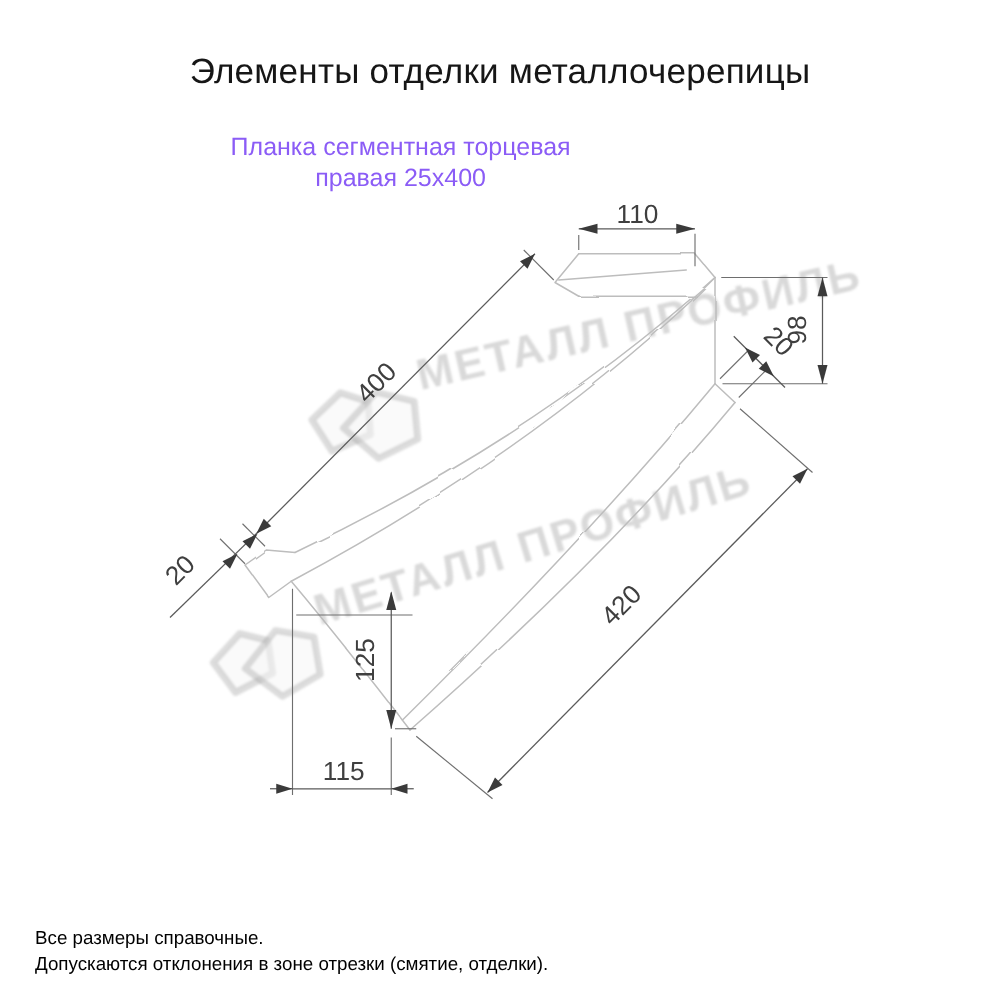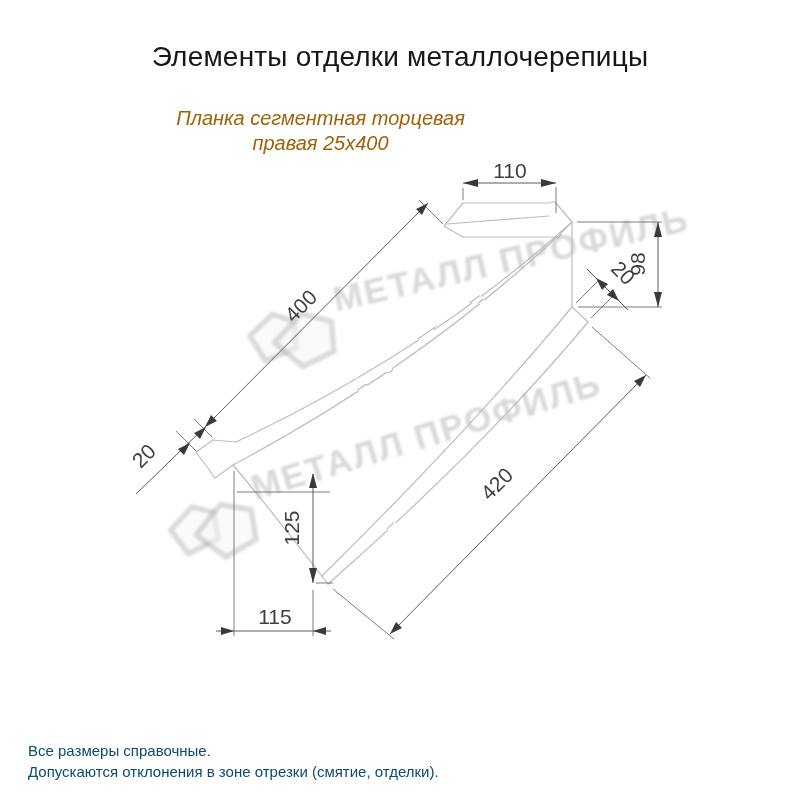--- a/index.html
+++ b/index.html
@@ -6,26 +6,26 @@
   #page{
     position:relative;width:800px;height:800px;background:#fff;overflow:hidden;
     font-family:"Liberation Sans", sans-serif;
   }
   #doc-title{
     position:absolute;top:29px;left:0;width:800px;text-align:center;
     font-size:28px;color:#161616;letter-spacing:.2px;margin-top:12px;
   }
   #product-name{
     position:absolute;top:106px;left:0;width:641px;text-align:center;
-    font-size:20px;line-height:25px;color:#a16207;font-style:italic;
+    font-size:20px;line-height:25px;color:#8b5cf6;
   }
   #drawing-svg{position:absolute;left:0;top:0;}
   #footer-notes{
     position:absolute;left:28px;top:740px;width:740px;
-    font-size:15px;line-height:21px;color:#0c4a6e;
+    font-size:15px;line-height:21px;color:#000000;
   }
   .piece{fill:none;stroke:#bdbdbd;stroke-width:1.2;stroke-linejoin:round;stroke-linecap:round;}
   .dim{fill:none;stroke:#5a5a5a;stroke-width:1;}
   .ext{fill:none;stroke:#6e6e6e;stroke-width:0.9;}
   .ah{fill:#3a3a3a;stroke:none;}
   .dimtxt{font-family:"Liberation Sans",sans-serif;font-size:21px;fill:#3f3f3f;}
   .wm-text{font-family:"Liberation Sans",sans-serif;font-size:35px;font-weight:bold;
     letter-spacing:2px;fill:rgba(130,130,130,0.30);}
   .wm-logo{fill:rgba(246,246,246,0.55);stroke:rgba(145,145,145,0.32);stroke-width:5.5;stroke-linejoin:round;}
 </style>

